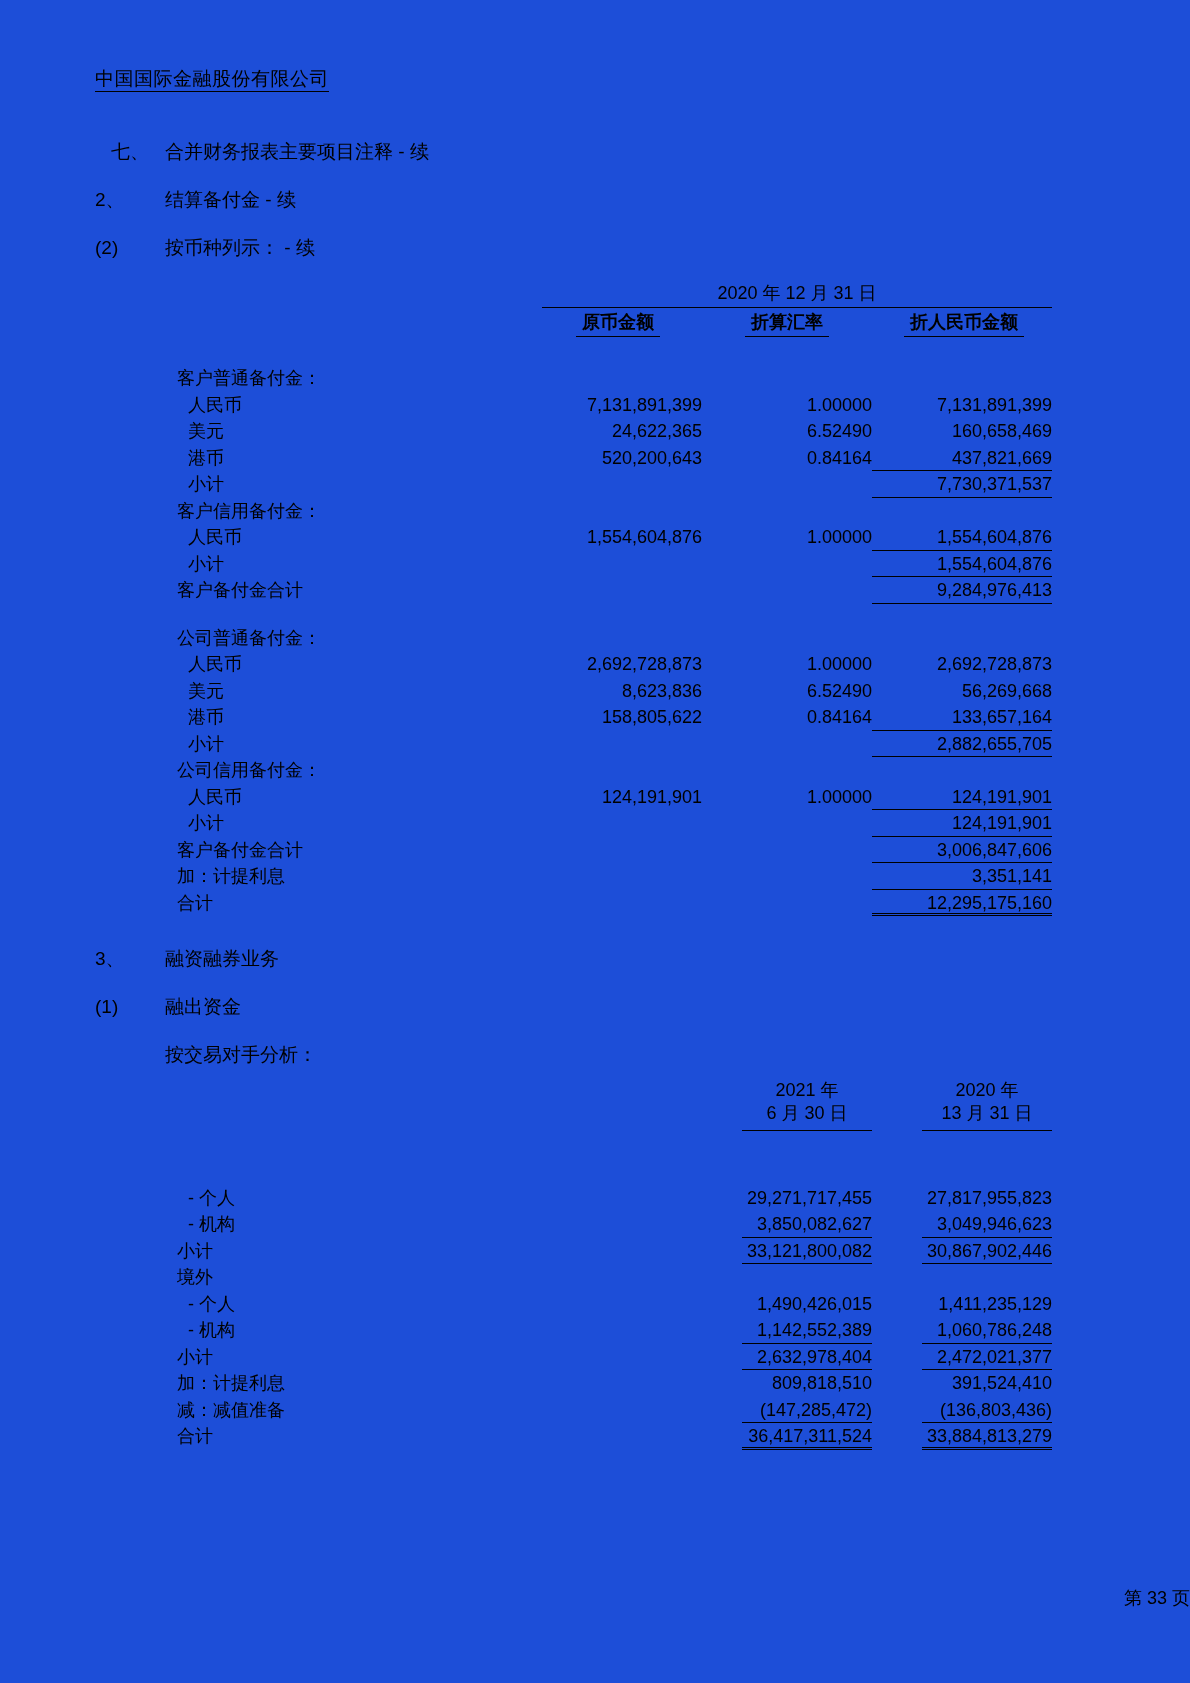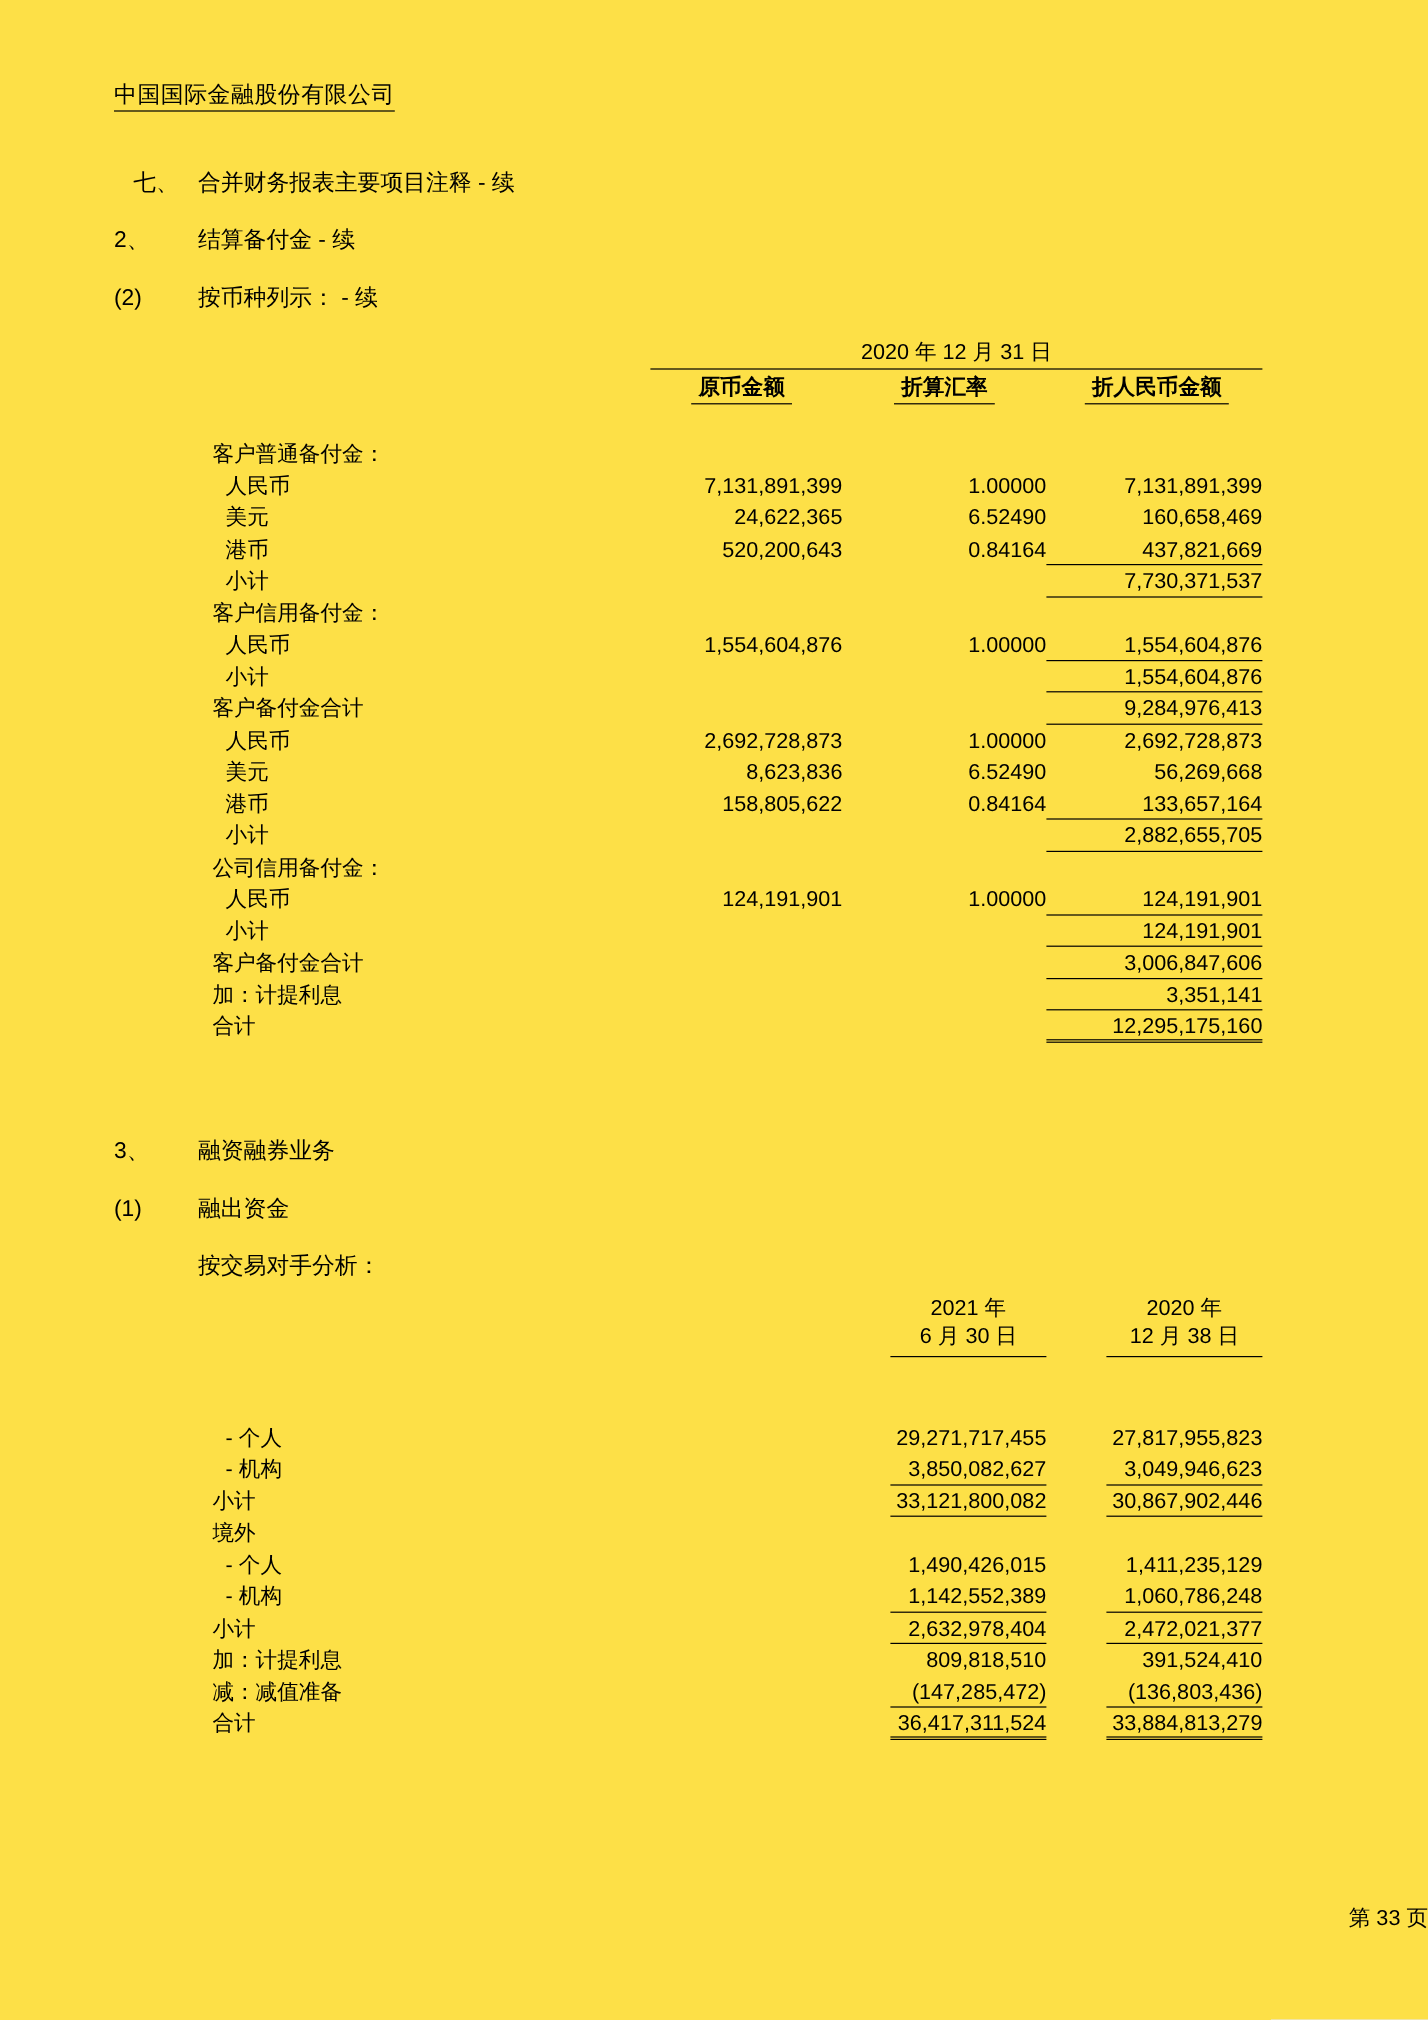--- a/index.html
+++ b/index.html
@@ -1,19 +1,19 @@
 <!DOCTYPE html>
 <html><head>
 <meta charset="utf-8">
 <style>
   * { margin:0; padding:0; box-sizing:border-box; }
   html,body { background:#e8e8e8; }
   body { font-family:"Liberation Sans","DejaVu Sans",sans-serif; color:#000; }
   .page {
-    position:relative; width:1190px; height:1683px; background:#fde047;
+    position:relative; width:1190px; height:1683px; background:#1d4ed8;
     font-size:18px; overflow:hidden;
   }
   
   .company { position:absolute; left:95px; top:66px; font-size:19px; }
   .company span { border-bottom:1.5px solid #000; padding-bottom:2px; letter-spacing:0.5px; }
   
   .h-row { position:absolute; left:95px; font-size:19px; white-space:nowrap; }
   .h-row .no { display:inline-block; width:70px; }
   #sec7  { top:139px;text-align:center; }
   #sec2  { top:187px; }
@@ -139,20 +139,26 @@
           <div class="cell num bb">1,554,604,876</div>
         </div>
 
         <div class="row">
           <div class="cell label">客户备付金合计</div>
           <div class="cell num"></div>
           <div class="cell num"></div>
           <div class="cell num bb">9,284,976,413</div>
         </div>
 
+        <div class="row gap">
+          <div class="cell label">公司普通备付金：</div>
+          <div class="cell num"></div>
+          <div class="cell num"></div>
+          <div class="cell num"></div>
+        </div>
 
         <div class="row ind">
           <div class="cell label">人民币</div>
           <div class="cell num">2,692,728,873</div>
           <div class="cell num">1.00000</div>
           <div class="cell num">2,692,728,873</div>
         </div>
 
         <div class="row ind">
           <div class="cell label">美元</div>
@@ -233,21 +239,21 @@
     <div class="row hrow">
       <div class="cell"></div>
       <div class="cell"></div>
       <div class="cell dhdr">
         <div>2021 年</div>
         <div>6 月 30 日</div>
       </div>
       <div class="cell"></div>
       <div class="cell dhdr">
         <div>2020 年</div>
-        <div>12 月 38 日</div>
+        <div>13 月 31 日</div>
       </div>
     </div>
     <div class="tbody">
 
         <div class="row">
           <div class="cell"></div>
           <div class="cell num"></div>
           <div class="cell"></div>
           <div class="cell num"></div>
         </div>

